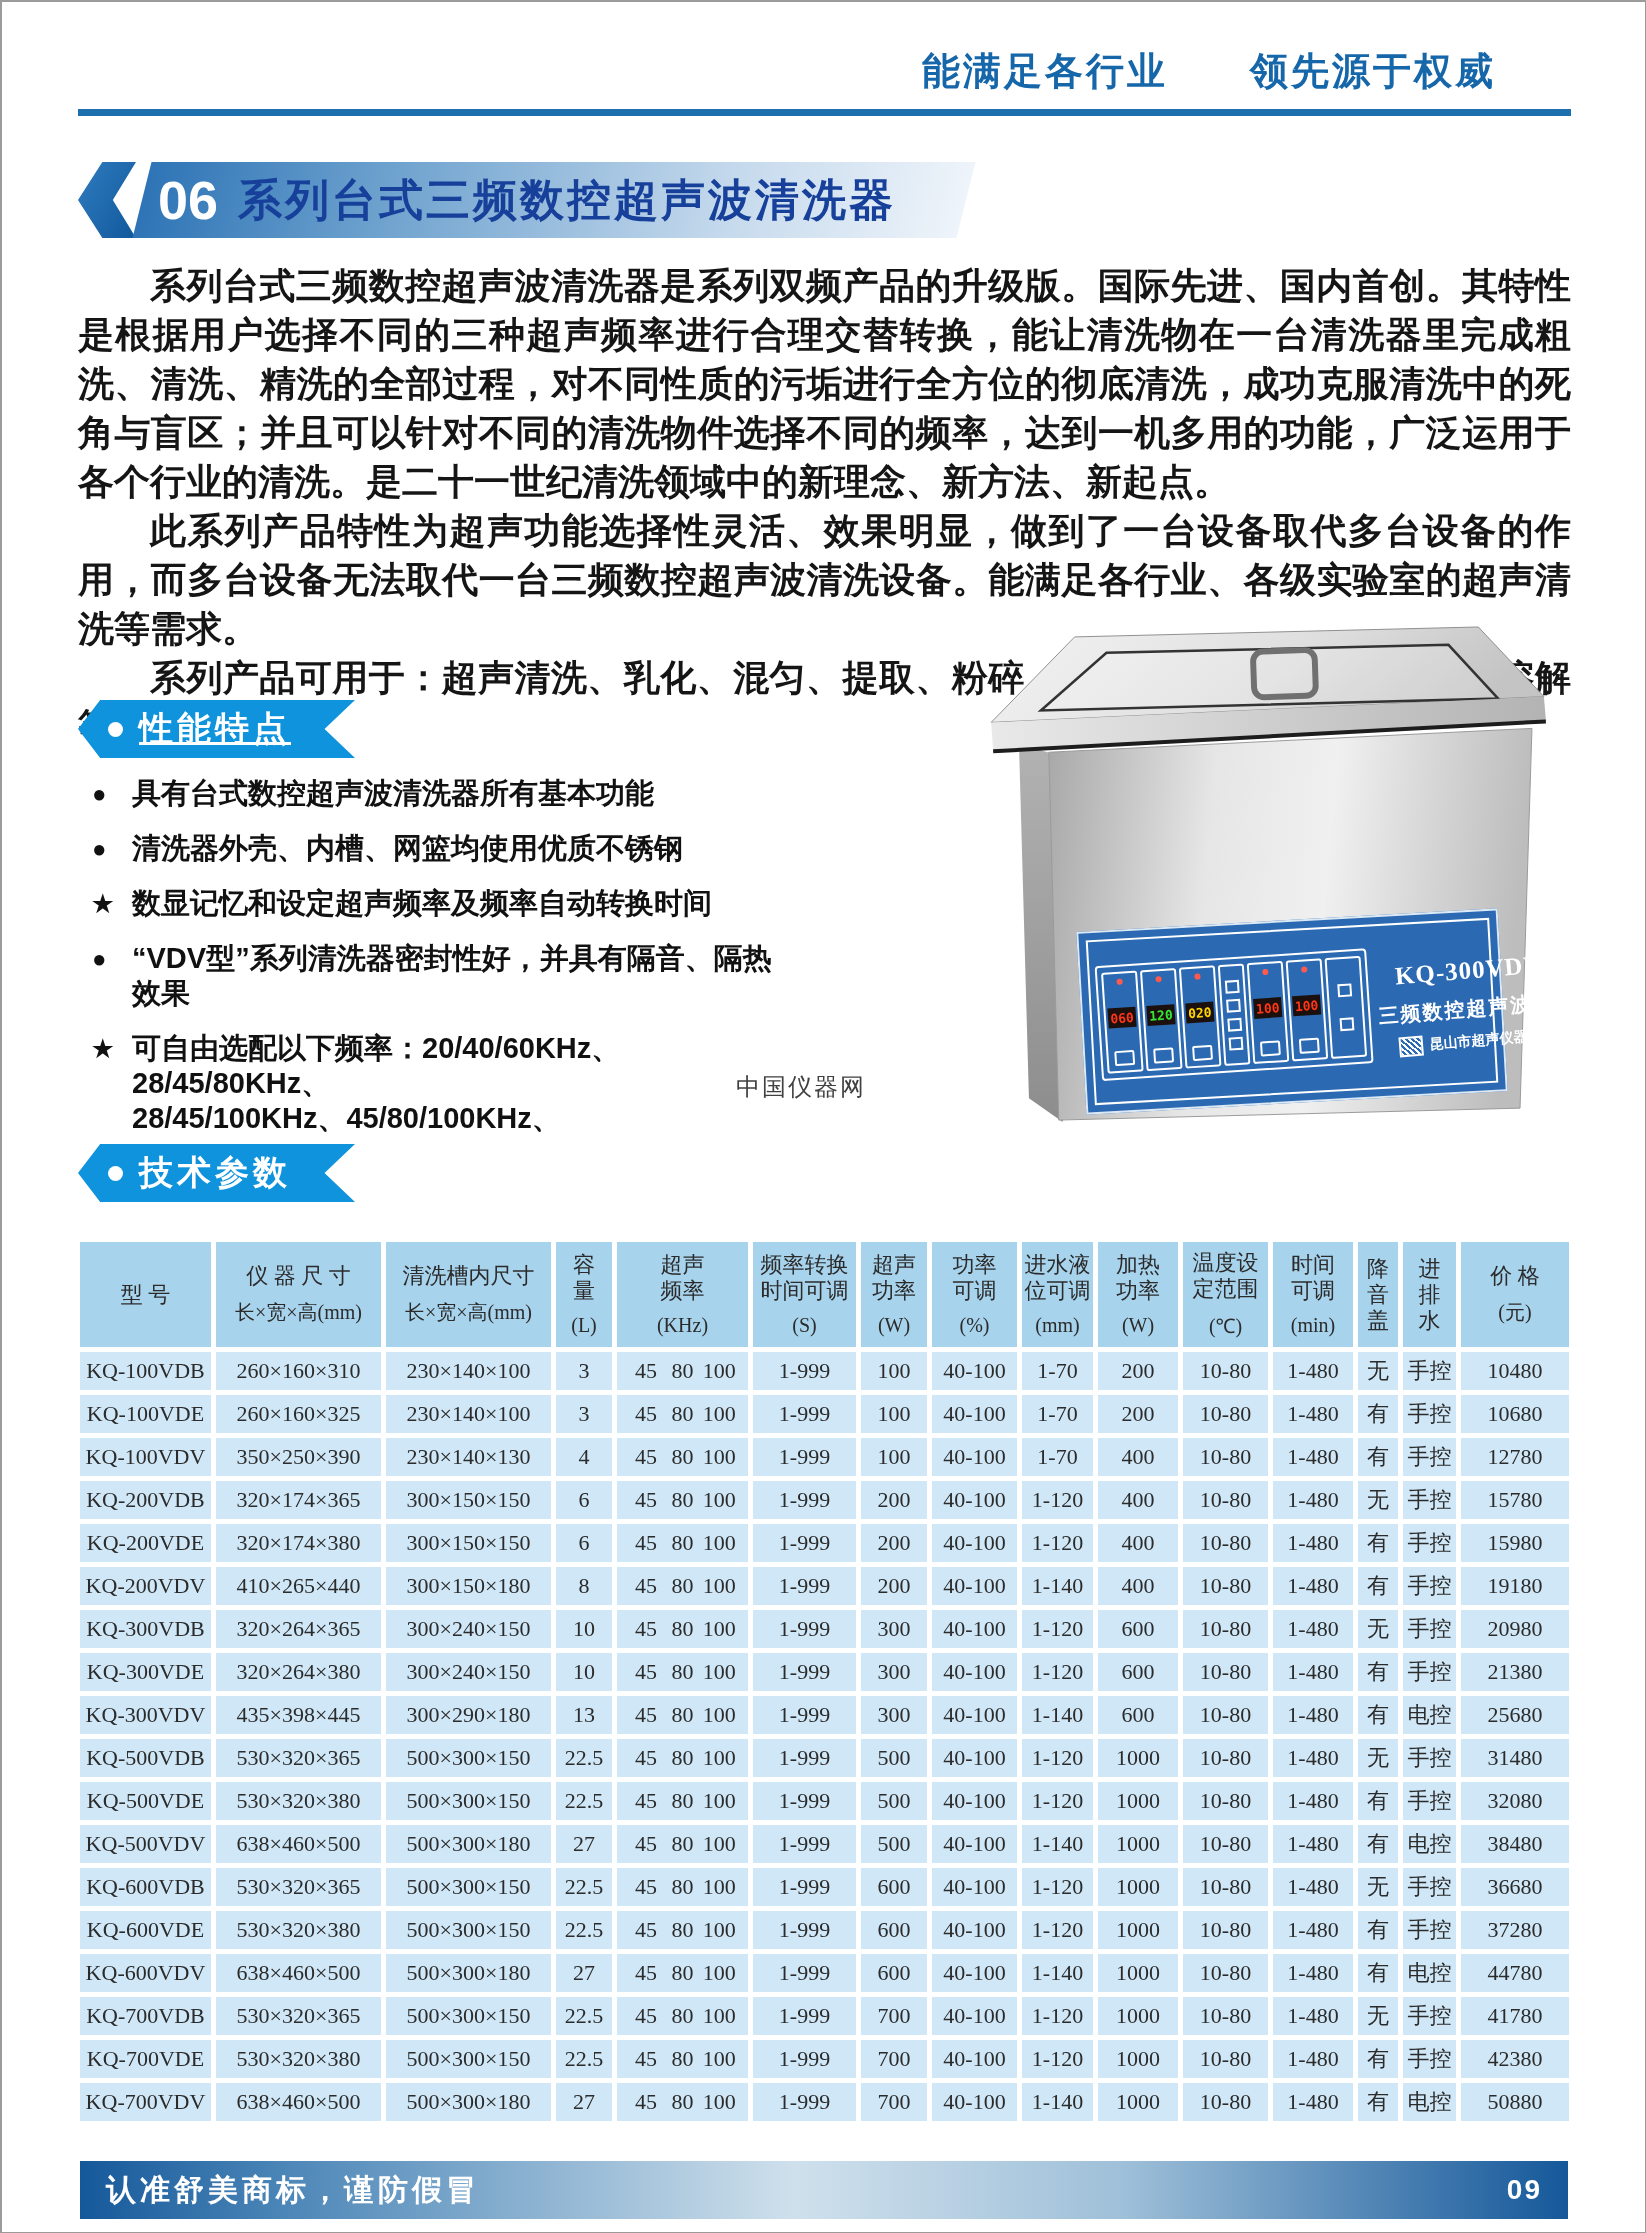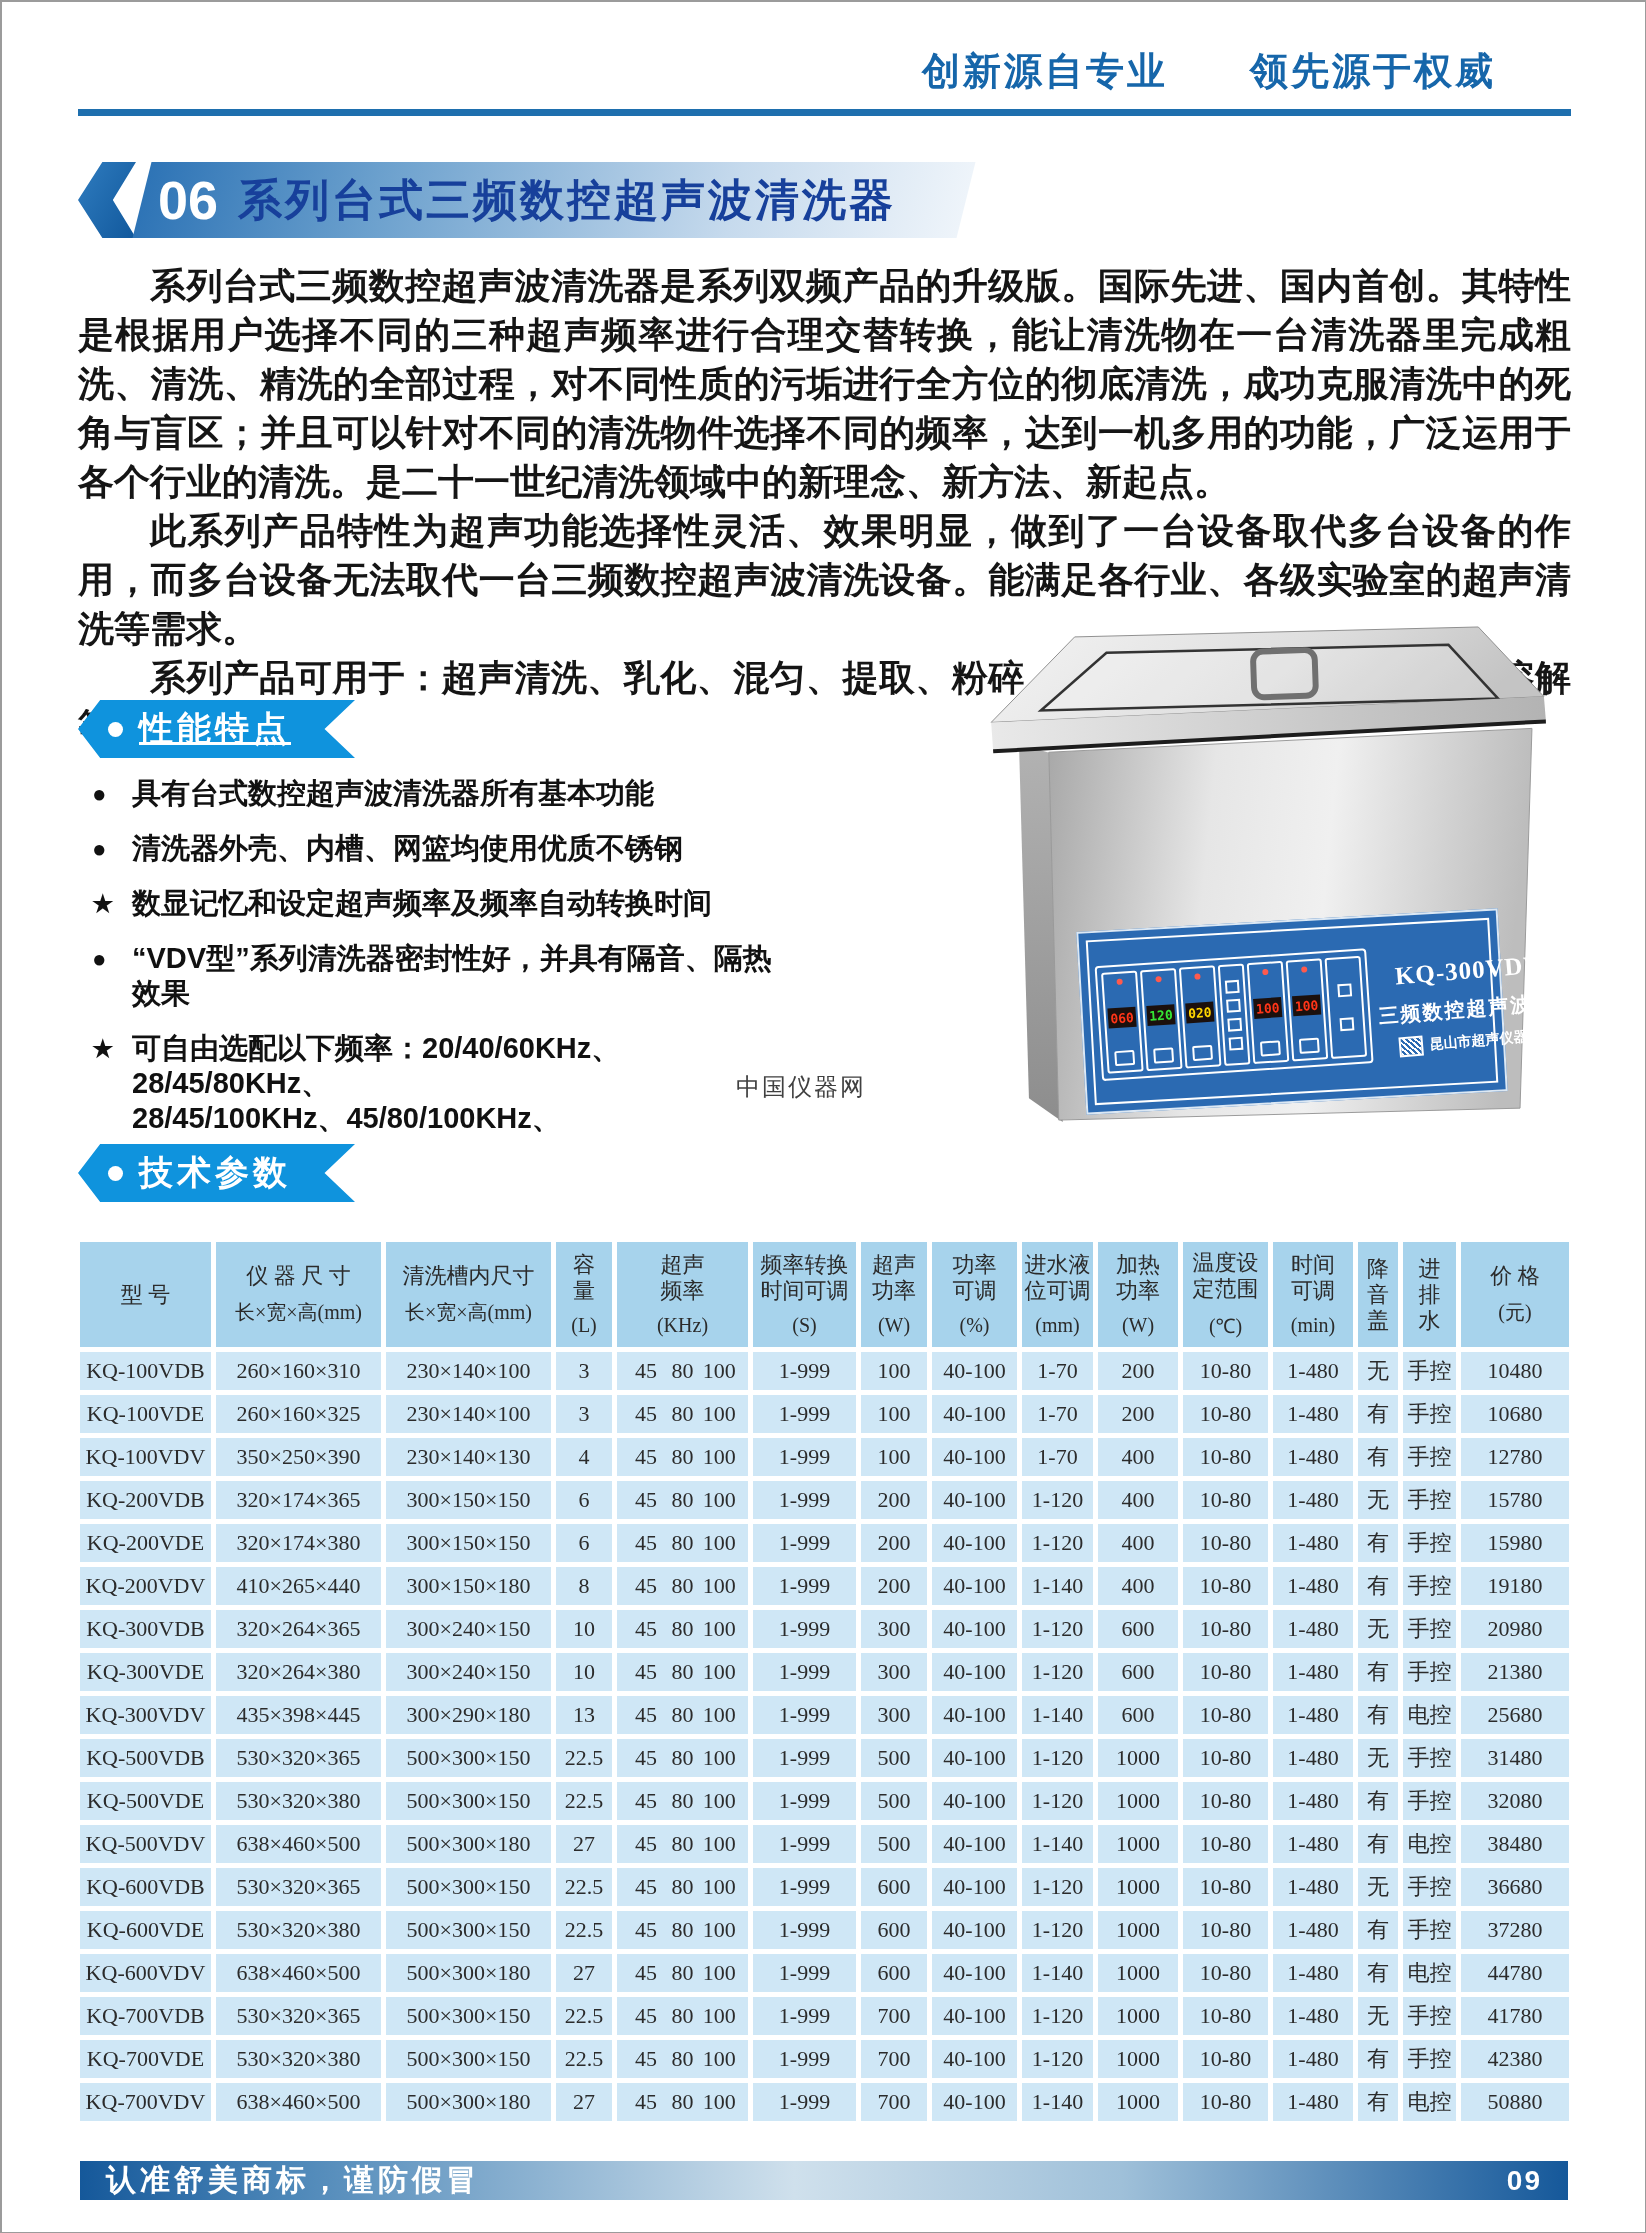--- a/index.html
+++ b/index.html
@@ -76,33 +76,33 @@
          border-spacing:5px;table-layout:fixed;font-family:"Liberation Serif",serif;color:#2b2b2b;}
   .specs th{background:#a7d3ec;font-weight:normal;height:101px;vertical-align:middle;padding:2px 0;}
   .specs th .col-t{white-space:pre-line;font-size:22px;line-height:26px;}
   .specs th .col-u{font-size:20px;margin-top:10px;}
   .specs td{background:#cfe7f6;height:36px;text-align:center;vertical-align:middle;font-size:22px;
             overflow:hidden;white-space:nowrap;}
   .specs td.freq{padding:0 10px;}
   .specs td.freq .fv{display:inline-block;width:33%;}
 
   
-  .footer{position:absolute;left:80px;top:2161px;width:1488px;height:39px;box-sizing:border-box;
+  .footer{position:absolute;left:80px;top:2161px;width:1488px;height:58px;box-sizing:border-box;
           background:linear-gradient(90deg,#15589a 0%,#4d87b8 14%,#cfe0ec 48%,#9fc0d9 70%,#15589a 100%);
           display:flex;align-items:center;justify-content:space-between;padding:10px 26px;
           color:#fff;font-weight:bold;}
   .footer .ftext{font-size:30px;letter-spacing:4px;}
   .footer .pnum{font-size:28px;letter-spacing:2px;}
 </style>
 </head>
 <body>
 
 <div class="page">
 
-  <div class="slogan">创新源自专业　　领先源于权威</div>
+  <div class="slogan">能满足各行业　　领先源于权威</div>
   <div class="rule"></div>
 
   <div class="title-row">
     <div class="title-chevron"></div>
     <div class="title-banner">
       <span class="title-num">06</span>
       <span class="title-text">系列台式三频数控超声波清洗器</span>
     </div>
   </div>
 

